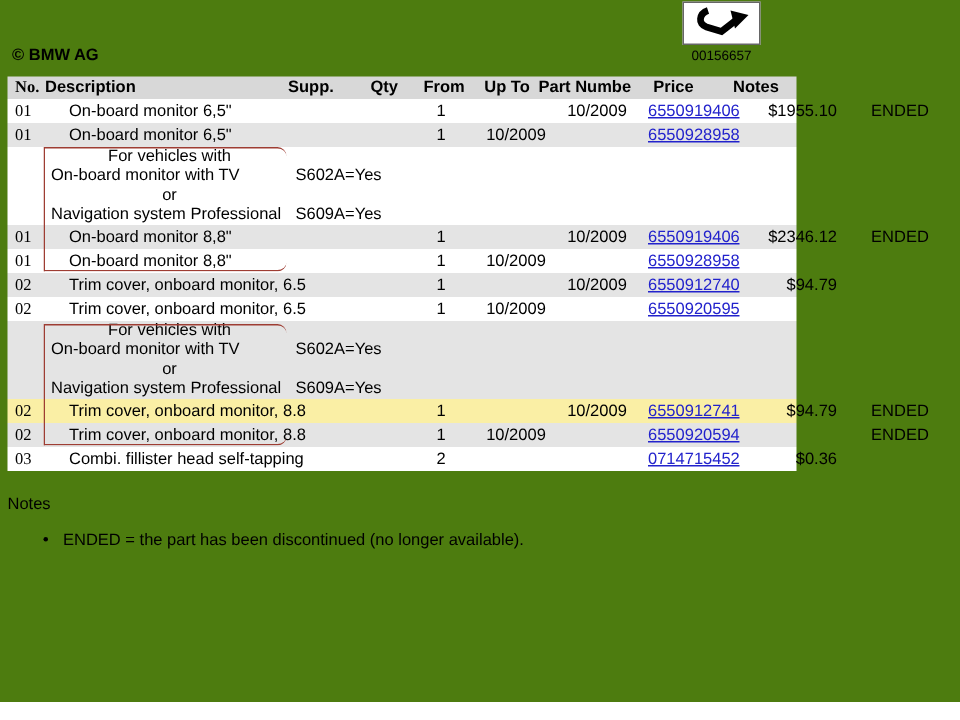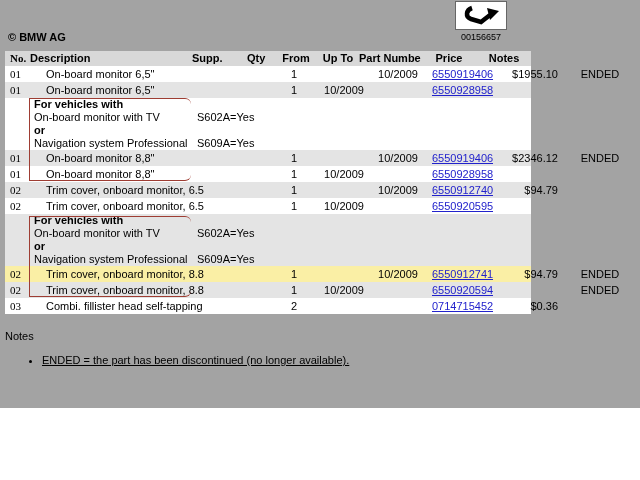--- a/index.html
+++ b/index.html
@@ -1,16 +1,16 @@
 <!DOCTYPE html>
 <html><head>
 <meta charset="utf-8">
 <style>
   html,body{margin:0;padding:0;background:#fff;}
-  .page{position:relative;width:640px;height:408px;background:#a3a3a3;overflow:hidden;
+  .page{position:relative;width:640px;height:468px;background:#4d7c0f;overflow:hidden;
         font-family:"Liberation Sans",sans-serif;font-size:11px;color:#000;}
 
   .copyright{position:absolute;left:8px;top:31px;font-weight:bold;font-size:11px;}
 
   .thumb{position:absolute;left:455px;top:1px;width:50px;height:27px;border:1px solid #666;
          background:#fff;display:flex;align-items:center;justify-content:center;cursor:pointer;}
   .thumb-num{position:absolute;left:448px;top:32px;width:66px;text-align:center;font-size:9px;}
 
   .tablewrap{position:absolute;left:5px;top:51px;width:526px;}
   .row{display:grid;grid-template-columns:25px 162px 55px 28px 42px 42px 62px 56px 54px;}
@@ -27,31 +27,31 @@
   .from,.upto{text-align:center;}
   .partcol{padding-left:1px;}
   .price{text-align:right;padding-right:3px;}
   .notescol{text-align:center;}
   .thead .desc,.thead .supp,.thead .qty,.thead .partcol{text-align:left;padding-left:0;}
   .thead .price{text-align:center;padding-right:0;}
   a.pn{color:#2222cc;text-decoration:underline;cursor:pointer;}
 
   .block{grid-template-columns:25px 162px auto;height:52px;}
   .bl{height:13px;line-height:13px;white-space:nowrap;}
-  .bold{font-weight:bold;}
+  .bold{font-weight:normal;text-align:center;}
 
   .bracket{position:absolute;left:24px;width:161px;border:1px solid #9e3d33;border-right:none;
            border-radius:0 6px 6px 0;pointer-events:none;}
   .b1{top:47px;height:81px;}
   .b2{top:165px;height:79px;}
 
   .notes-section{position:absolute;left:5px;top:330px;width:600px;}
   .notes-title{font-size:11px;}
   .notes-section ul{margin:11px 0 0 0;padding-left:37px;}
-  .notes-section li{font-size:11px;line-height:14px;text-decoration:underline;}
+  .notes-section li{font-size:11px;line-height:14px;}
 </style>
 </head>
 <body>
 
 <div class="page">
 
   <div class="copyright">© BMW AG</div>
 
   <div class="thumb">
     <span>

